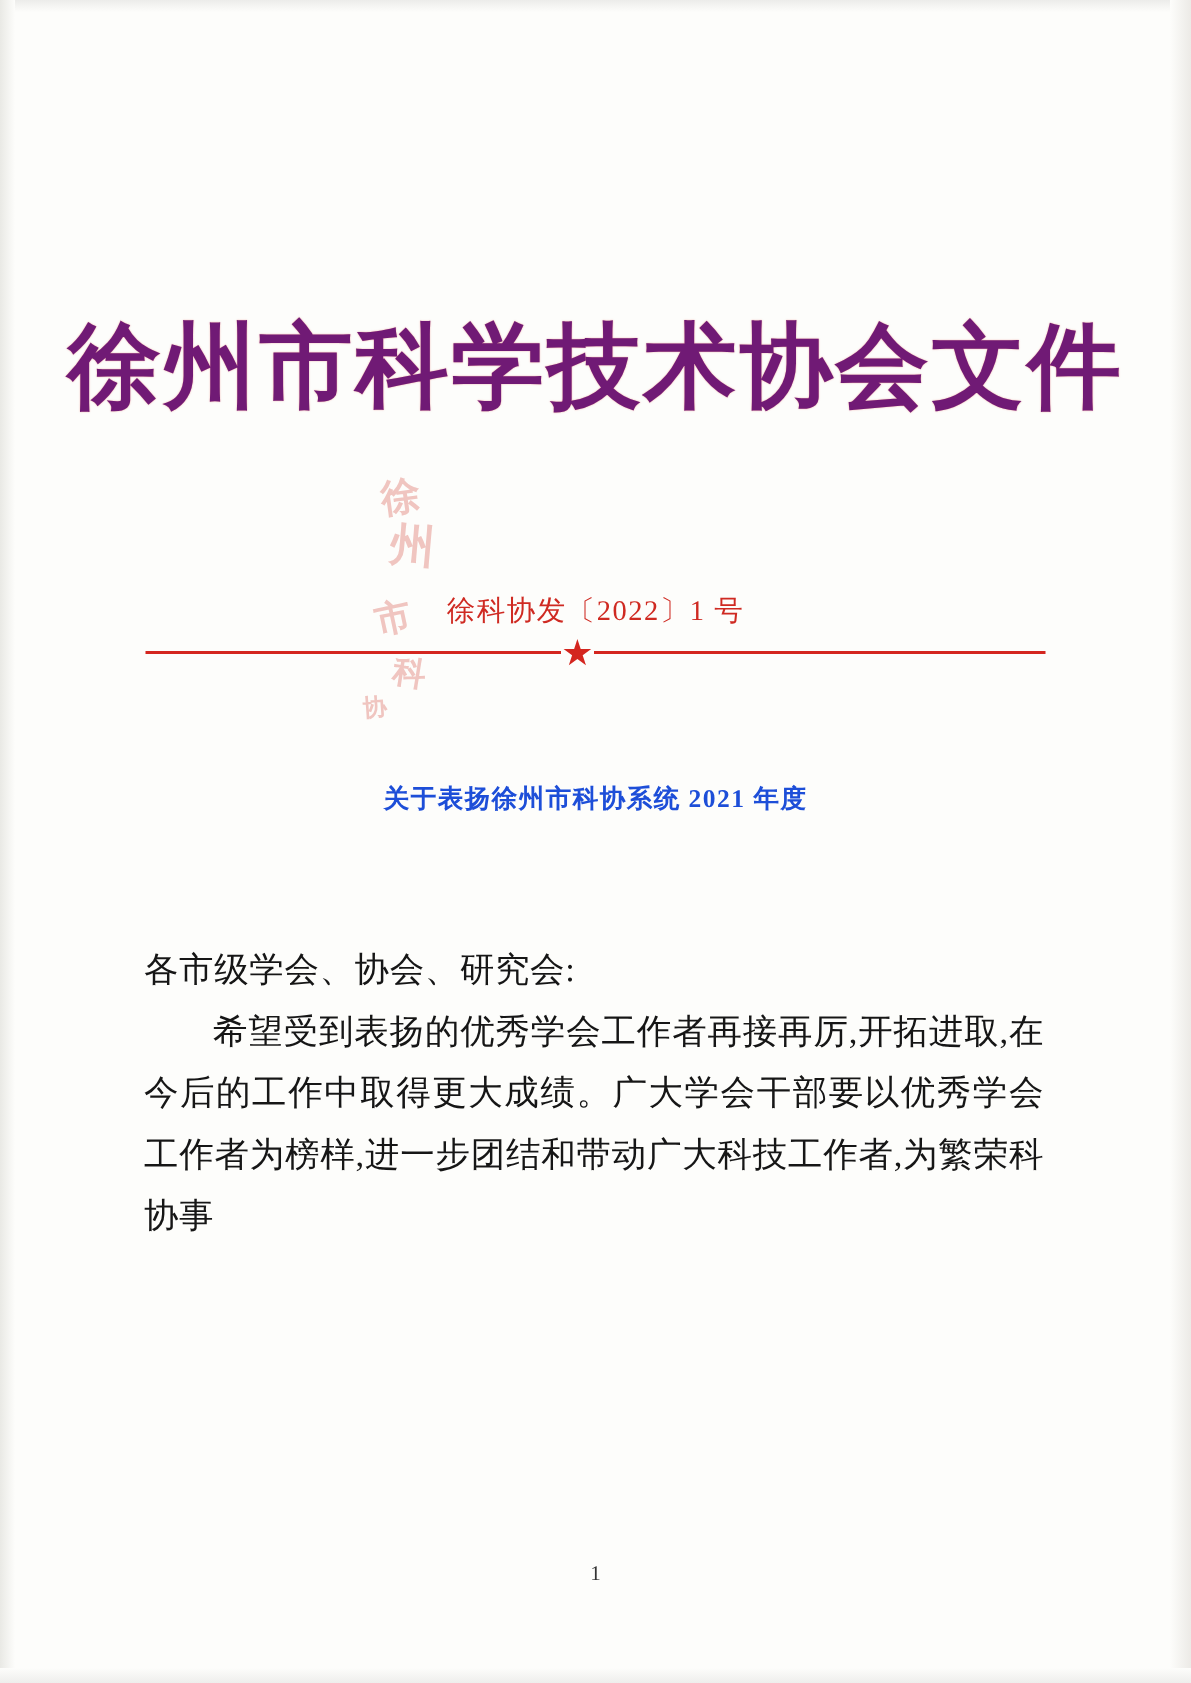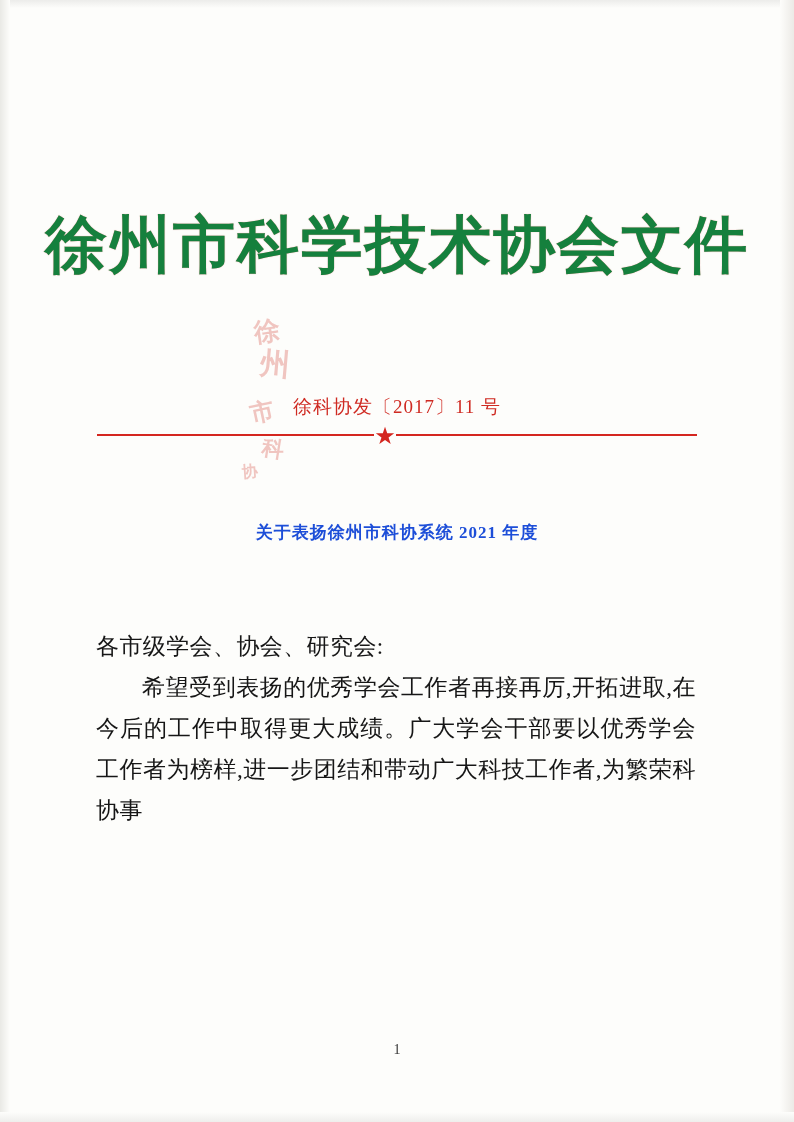--- a/index.html
+++ b/index.html
@@ -54,21 +54,21 @@
     height: 1122px;
   }
 
   
   .masthead {
     position: absolute;
     top: 214px;
     left: 0;
     width: 794px;
     text-align: center;
-    color: #15803d;
+    color: #701a75;
     font-family: "Liberation Serif", serif;
     font-weight: bold;
     font-size: 62px;
     letter-spacing: 2px;
     line-height: 1;
     white-space: nowrap;
     text-shadow: 0 0 1px rgba(217,35,31,0.5);
   }
 
   
@@ -194,21 +194,21 @@
     <div class="masthead">徐州市科学技术协会文件</div>
 
     <div class="seal">
       <span class="s1">徐</span>
       <span class="s2">州</span>
       <span class="s3">市</span>
       <span class="s4">科</span>
       <span class="s5">协</span>
     </div>
 
-    <div class="docnum">徐科协发〔2017〕11 号</div>
+    <div class="docnum">徐科协发〔2022〕1 号</div>
 
     <div class="rule-wrap">
       <div class="rule-line"></div>
       <div class="star">★</div>
     </div>
 
     <div class="title">
       <div>关于表扬徐州市科协系统 2021 年度</div>
     </div>
 

